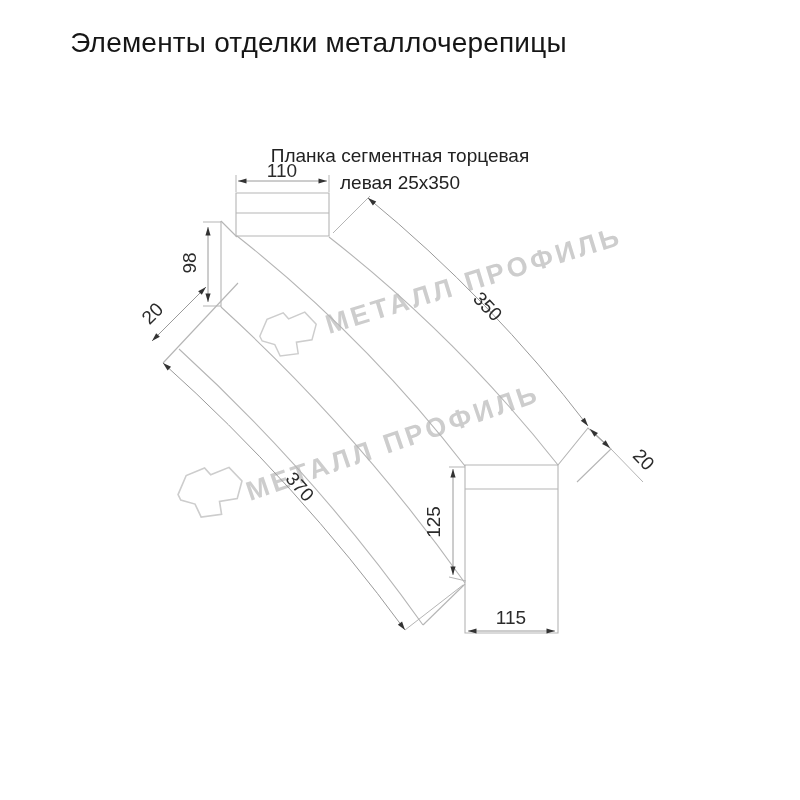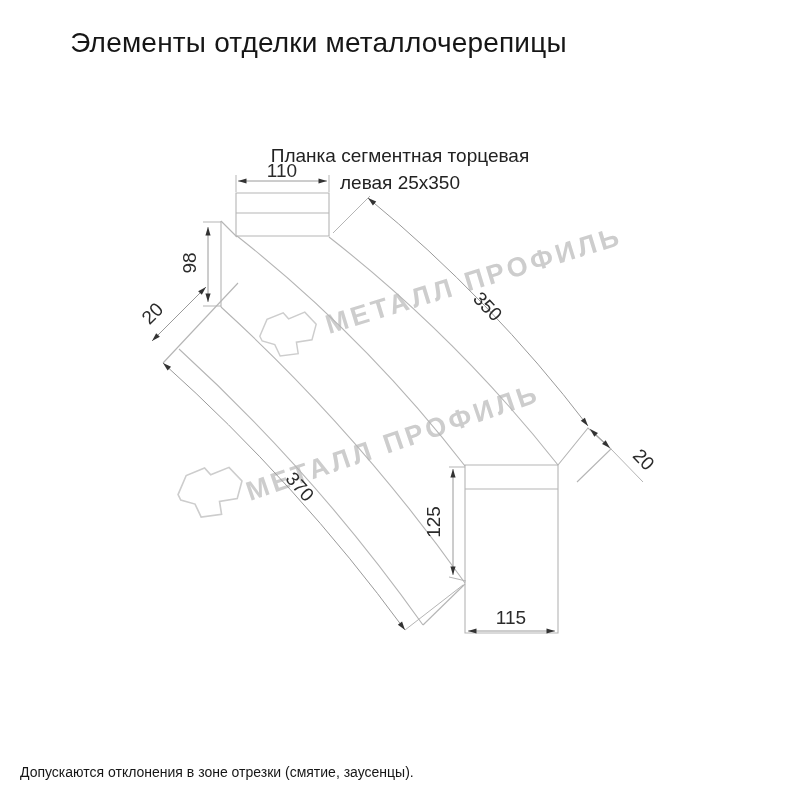--- a/index.html
+++ b/index.html
@@ -96,14 +96,13 @@
     <text class="dimtxt" text-anchor="middle" x="282" y="177">110</text>
     <text class="dimtxt" text-anchor="middle" transform="translate(196,263) rotate(-90)">98</text>
     <text class="dimtxt" text-anchor="middle" transform="translate(157,318) rotate(-45)">20</text>
     <text class="dimtxt" text-anchor="middle" transform="translate(483,311) rotate(46)">350</text>
     <text class="dimtxt" text-anchor="middle" transform="translate(639,464) rotate(46)">20</text>
     <text class="dimtxt" text-anchor="middle" transform="translate(295,491) rotate(48)">370</text>
     <text class="dimtxt" text-anchor="middle" transform="translate(440,522) rotate(-90)">125</text>
     <text class="dimtxt" text-anchor="middle" x="511" y="624">115</text>
   </svg>
 
-  <div class="footer-line f2">Допускаются отклонения в зоне отрезки (смятие, заусенцы).</div>
 </div>
 
 </body></html>

